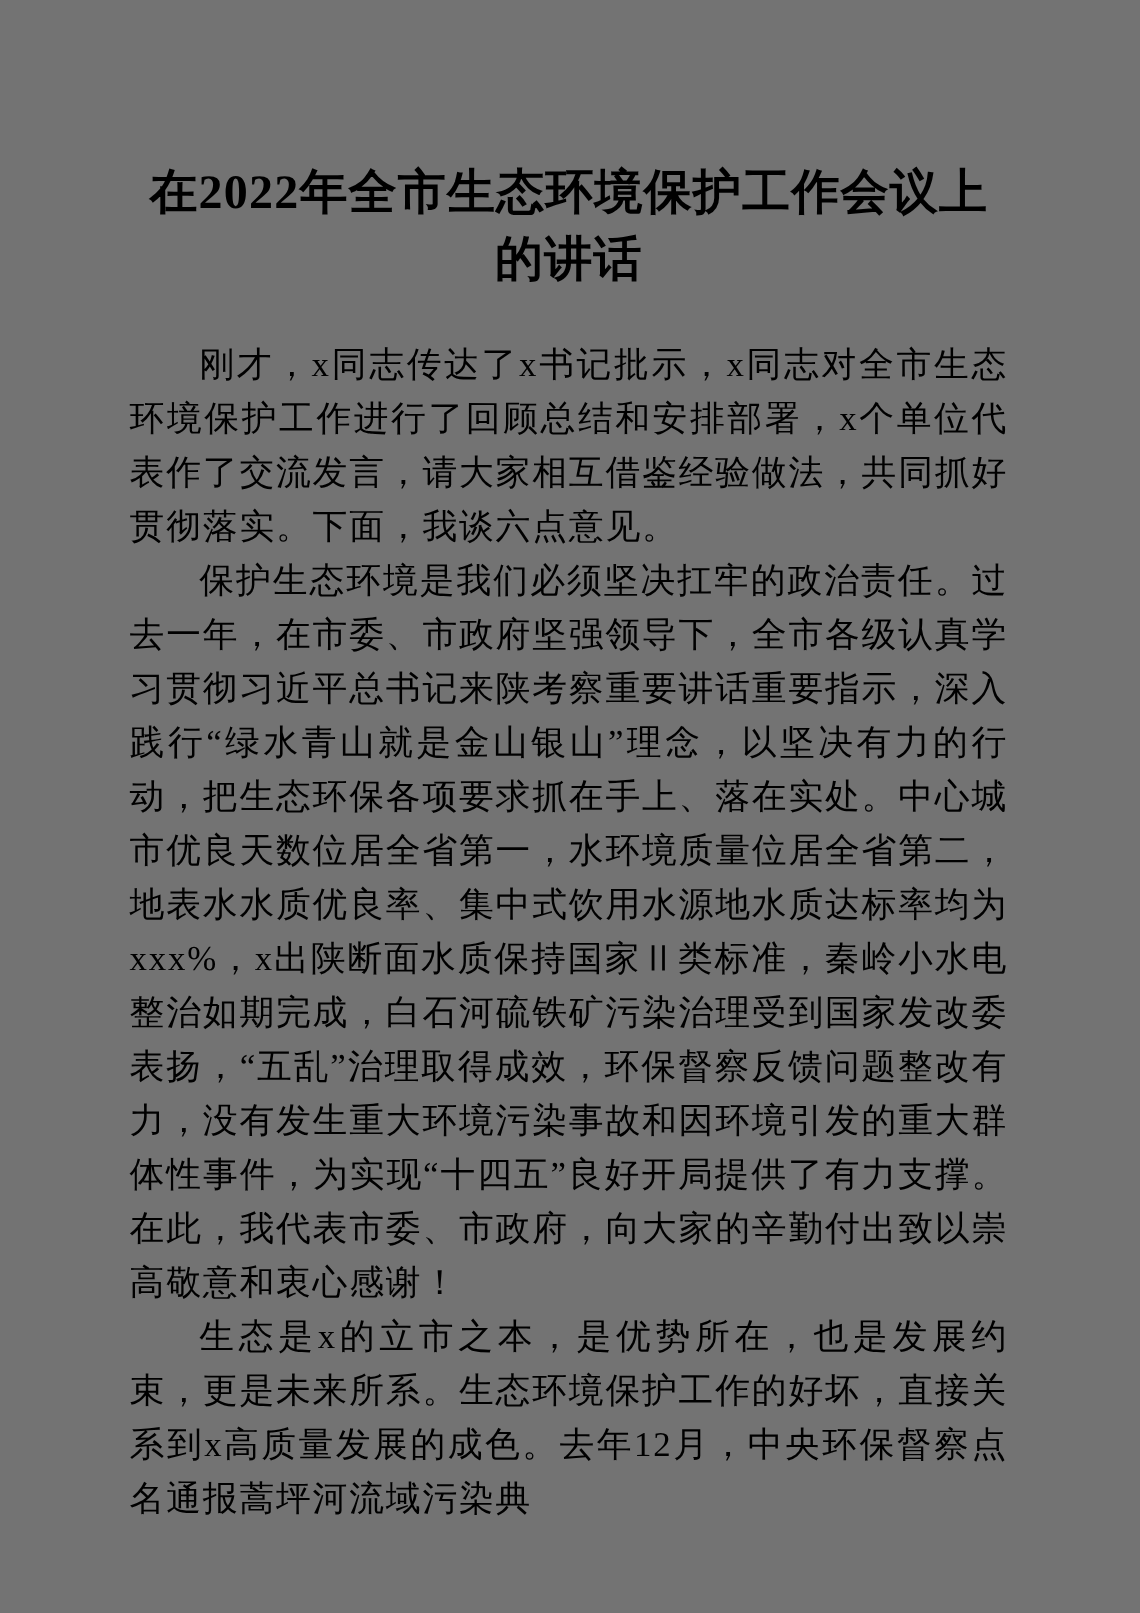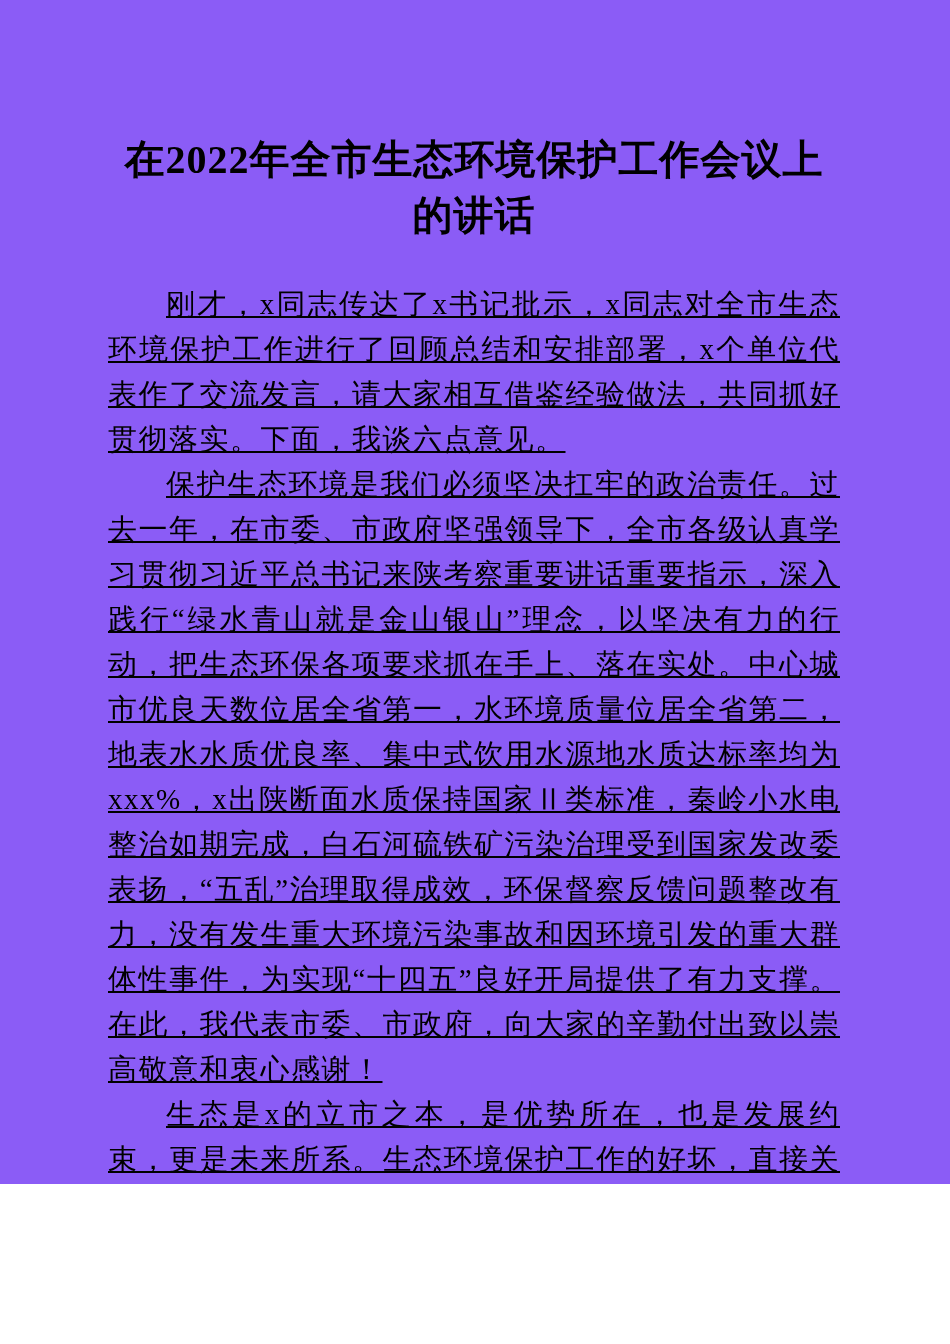--- a/index.html
+++ b/index.html
@@ -3,22 +3,22 @@
 <meta charset="utf-8">
 <style>
   html, body {
     margin: 0;
     padding: 0;
     background: #ffffff;
   }
   .page {
     position: relative;
     width: 950px;
-    height: 1184px;
-    background: #8b5cf6;
+    height: 1344px;
+    background: #737373;
     color: #000000;
     box-sizing: border-box;
     padding: 132px 110px 0 108px;
     font-family: "Liberation Serif", serif;
     overflow: hidden;
   }
   .doc-title {
     font-size: 40px;
     line-height: 56px;
     font-weight: bold;
@@ -26,21 +26,20 @@
     margin: 0 0 38px 0;
     letter-spacing: 1px;
   }
   .doc-body p {
     margin: 0;
     font-size: 29px;
     line-height: 45px;
     text-align: justify;
     text-indent: 2em;
     letter-spacing: 1.5px;
-    text-decoration: underline;
   }
   .doc-body p.bold-heading {
     font-weight: bold;
   }
 </style>
 </head>
 <body>
 
 <div class="page">
   <h1 class="doc-title">在2022年全市生态环境保护工作会议上的讲话</h1>

